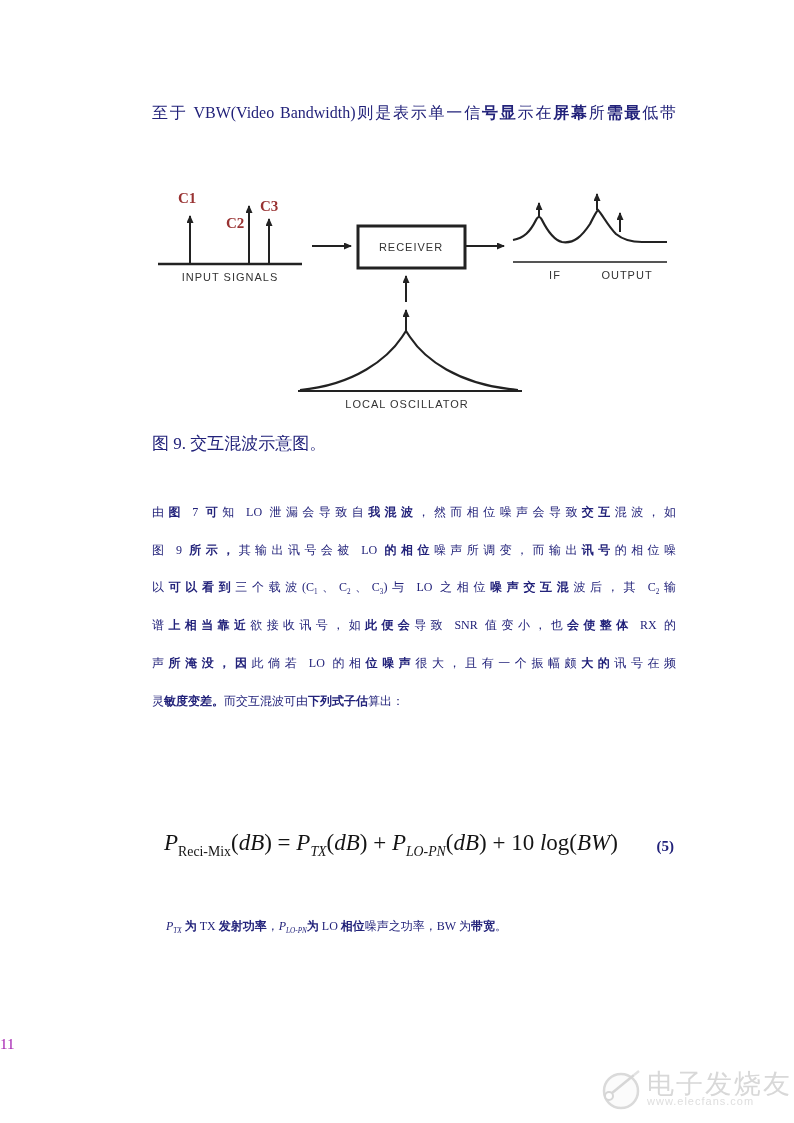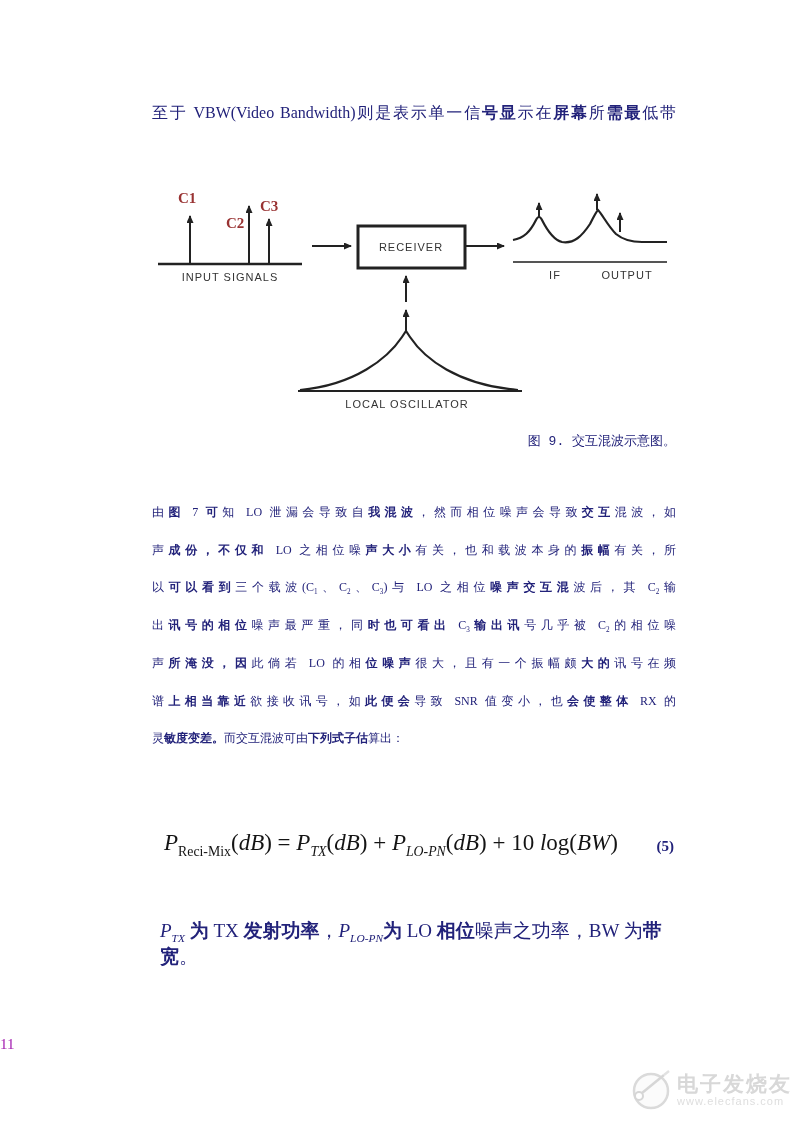--- a/index.html
+++ b/index.html
@@ -14,48 +14,48 @@
   .txtblock{position:absolute;left:152px;width:524px;color:var(--navy);}
   .intro{top:90px;font-size:16px;line-height:46px;}
   .bodypara{top:494px;font-size:12px;line-height:37.7px;}
   .line{display:block;}
   .line.fill{text-align:justify;text-align-last:justify;}
   .b{font-weight:bold;}
   .i{font-style:italic;font-family:"Liberation Serif", serif;}
   sub{font-size:0.60em;line-height:0;}
   .caption{
     position:absolute;left:152px;top:432px;width:524px;
-    text-align:right;font-size:13px;color:var(--navy);font-family:Liberation Mono, monospace;
+    text-align:left;font-size:17px;color:var(--navy);
   }
   .figure-svg{position:absolute;left:150px;top:186px;}
   .eq{
     position:absolute;left:152px;top:830px;width:524px;height:46px;
     color:var(--ink);font-size:23px;font-family:"Liberation Serif", serif;
   }
   .eq .formula{position:absolute;left:12px;top:0;}
   .eq .eqnum{
     position:absolute;right:2px;top:8px;
     font-size:15px;font-weight:bold;color:var(--navy);
   }
   .note{
-    position:absolute;left:160px;top:918px;width:524px;
-    font-size:19px;color:var(--navy);
+    position:absolute;left:166px;top:918px;width:524px;
+    font-size:12px;color:var(--navy);
   }
   .pagenum{
     position:absolute;left:0;top:1036px;width:100%;
     text-align:left;font-size:15px;color:#a21caf;
   }
   .watermark{
     position:absolute;right:2px;bottom:8px;
     display:flex;align-items:center;gap:2px;
     pointer-events:none;
   }
   .wm-text{text-align:left;}
   .wm-title{
-    font-size:21px;font-weight:bold;color:var(--wm);
+    font-size:27px;font-weight:normal;color:var(--wm);
     letter-spacing:2px;line-height:22px;
     text-shadow:1px 1px 0 #ffffff;
     font-family:"Liberation Sans", sans-serif;
   }
   .wm-url{
     font-size:11px;color:#dedede;letter-spacing:1px;
     text-shadow:1px 1px 0 #ffffff;
     font-family:Liberation Sans, sans-serif;
   }
   .diag-label{
@@ -117,25 +117,24 @@
       <path d="M150,204 C205,199 238,172 252,151 L256,145 L260,151 C274,172 307,199 368,204" fill="none" stroke="#222222" stroke-width="2.2"></path>
       <line x1="148" y1="205" x2="372" y2="205" stroke="#222222" stroke-width="2"></line>
       <text x="257" y="222" text-anchor="middle" class="diag-label">LOCAL OSCILLATOR</text>
     </g>
   </svg>
 
   <div class="caption">图 9. 交互混波示意图。</div>
 
   <div class="txtblock bodypara">
     <span class="line fill"><span>由</span><span class="b">图</span><span> 7 </span><span class="b">可</span><span>知 LO 泄漏会导致自</span><span class="b">我混波</span><span>，然而相位噪声会导致</span><span class="b">交互</span><span>混波，如</span></span>
-    <span class="line fill"><span>声</span><span class="b">成份，不仅和</span><span> LO 之相位噪</span><span class="b">声大小</span><span>有关，也和载波本身的</span><span class="b">振幅</span><span>有关，所</span></span>
+    <span class="line fill"><span>图 9 </span><span class="b">所示，</span><span>其输出讯号会被 LO </span><span class="b">的相位</span><span>噪声所调变，而输出</span><span class="b">讯号</span><span>的相位噪</span></span>
     <span class="line fill"><span>以</span><span class="b">可以看到</span><span>三个载波(C</span><sub>1</sub><span>、C</span><sub>2</sub><span>、C</span><sub>3</sub><span>)与 LO 之相位</span><span class="b">噪声交互混</span><span>波后，其 C</span><sub>2</sub><span>输</span></span>
-    <span class="line fill"><span>出</span><span class="b">讯号的相位</span><span>噪声最严重，同</span><span class="b">时也可看出</span><span> C</span><sub>3</sub><span class="b">输出讯</span><span>号几乎被 C</span><sub>2</sub><span>的相位噪</span></span>
+    <span class="line fill"><span>谱</span><span class="b">上相当靠近</span><span>欲接收讯号，如</span><span class="b">此便会</span><span>导致 SNR 值变小，也</span><span class="b">会使整体</span><span> RX 的</span></span>
     <span class="line fill"><span>声</span><span class="b">所淹没，因</span><span>此倘若 LO 的相</span><span class="b">位噪声</span><span>很大，且有一个振幅颇</span><span class="b">大的</span><span>讯号在频</span></span>
-    <span class="line fill"><span>谱</span><span class="b">上相当靠近</span><span>欲接收讯号，如</span><span class="b">此便会</span><span>导致 SNR 值变小，也</span><span class="b">会使整体</span><span> RX 的</span></span>
     <span class="line"><span>灵</span><span class="b">敏度变差。</span><span>而交互混波可由</span><span class="b">下列式子估</span><span>算出：</span></span>
   </div>
 
   <div class="eq">
     <span class="formula"><span class="i">P</span><sub>Reci-Mix</sub><span>(</span><span class="i">dB</span><span>) = </span><span class="i">P</span><sub class="i">TX</sub><span>(</span><span class="i">dB</span><span>) + </span><span class="i">P</span><sub class="i">LO-PN</sub><span>(</span><span class="i">dB</span><span>) + 10 </span><span class="i">l</span><span>og(</span><span class="i">BW</span><span>)</span></span>
     <span class="eqnum">(5)</span>
   </div>
 
   <div class="note"><span class="i">P</span><sub class="i">TX</sub><span> </span><span class="b">为</span><span> TX </span><span class="b">发射功率</span><span>，</span><span class="i">P</span><sub class="i">LO-PN</sub><span class="b">为</span><span> LO </span><span class="b">相位</span><span>噪声之功率，BW 为</span><span class="b">带宽</span><span>。</span></div>
 

